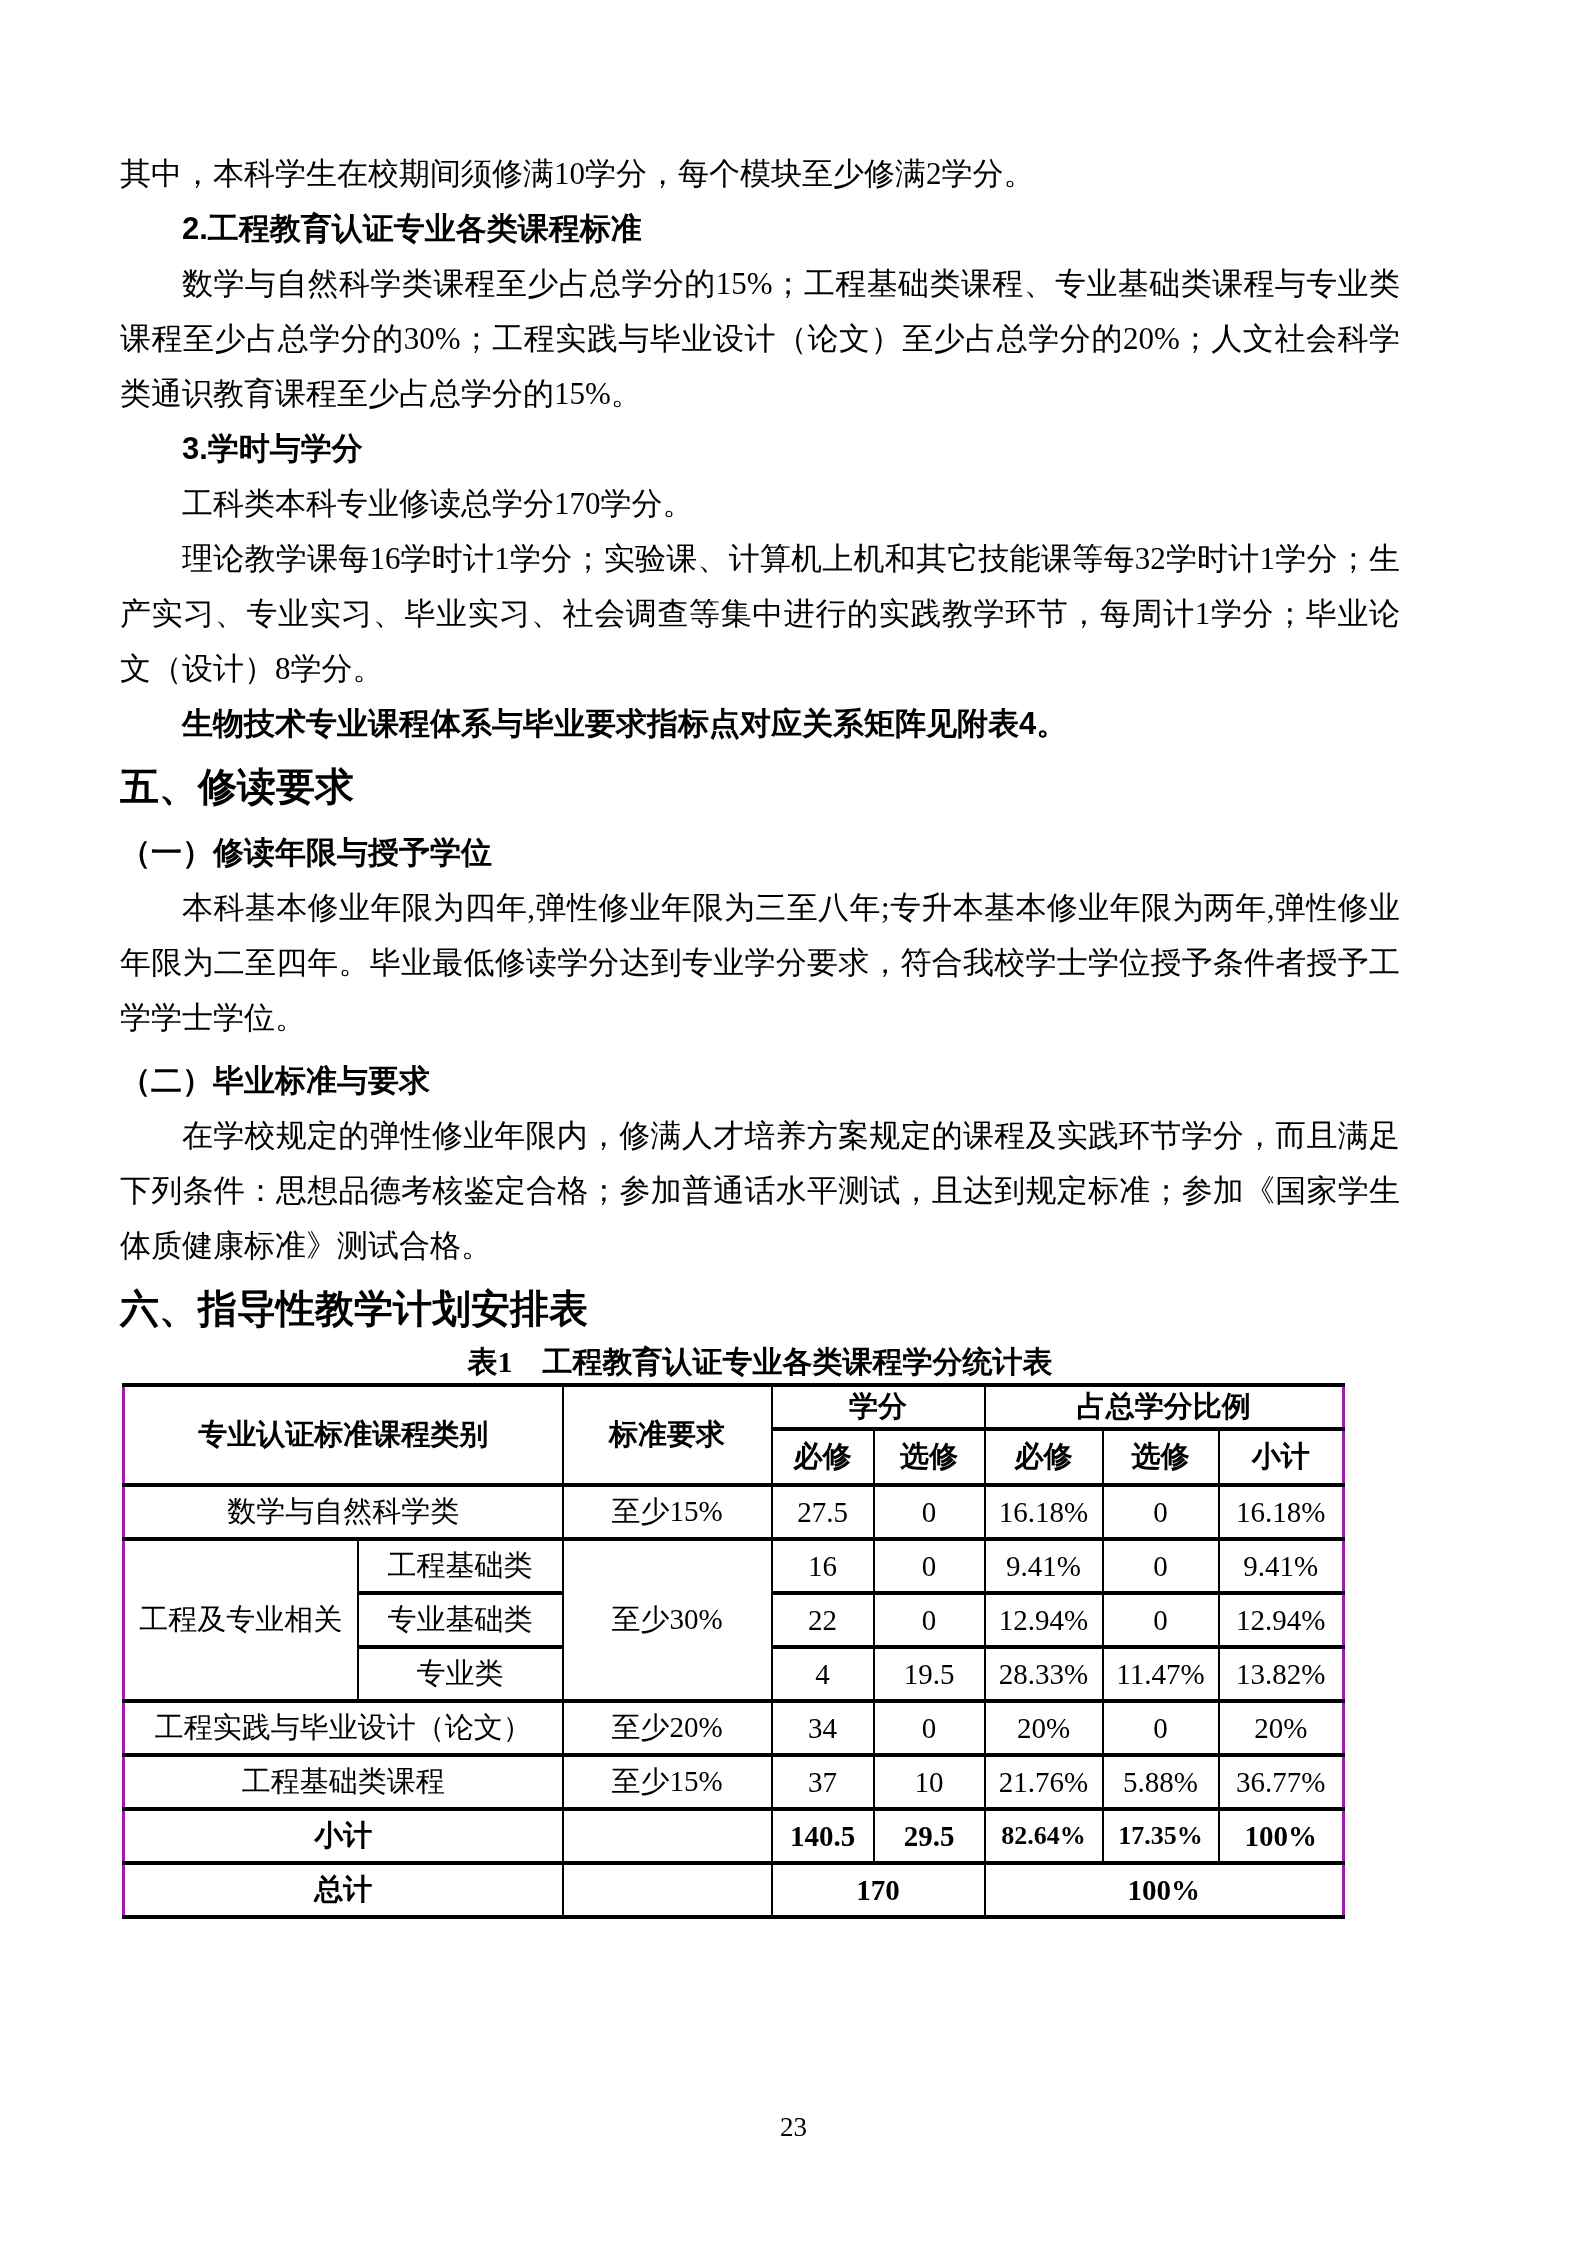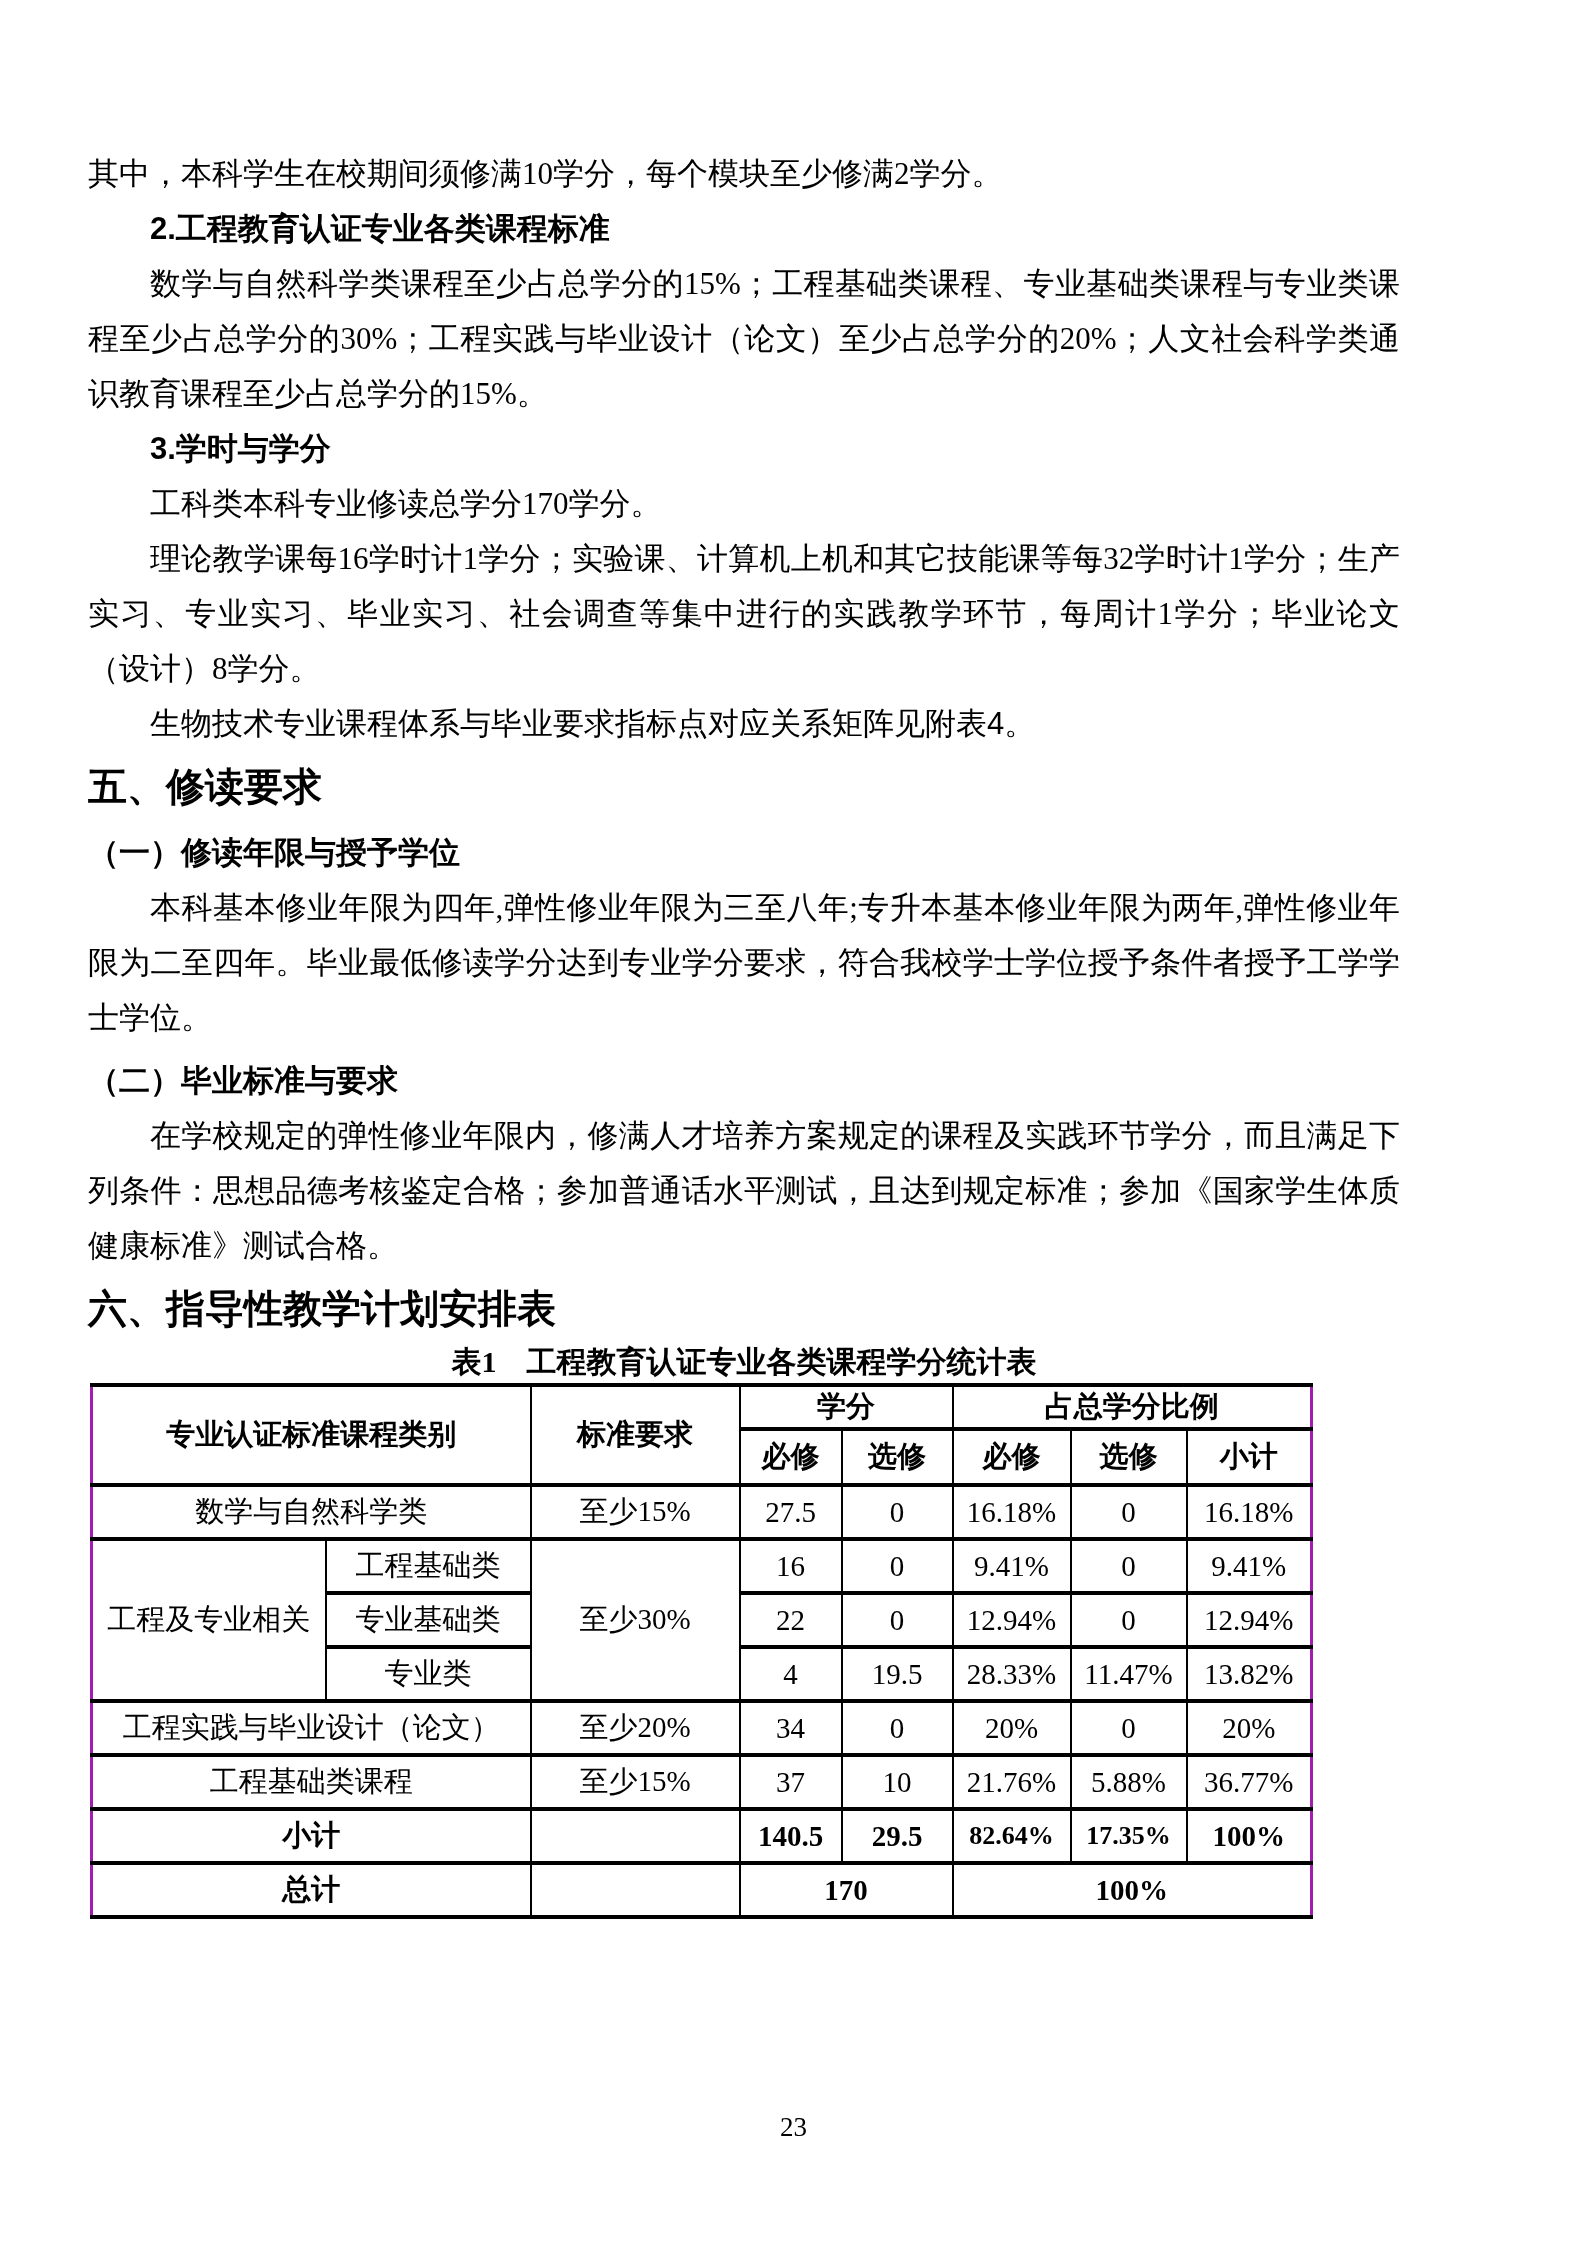--- a/index.html
+++ b/index.html
@@ -7,40 +7,40 @@
     position: relative;
     width: 1587px;
     height: 2245px;
     margin: 0 auto;
     background: #ffffff;
     font-family: "Liberation Serif", "DejaVu Serif", serif;
     color: #000;
     overflow: hidden;
   }
   .content {
-    padding: 146px 187px 0 88px; 
+    padding: 146px 187px 0 120px; 
   }
   .body-text {
     font-size: 31px;
     line-height: 55px;
     text-align: justify;
     margin: 0;
   }
   .indent { text-indent: 2em; }
   .num-head {
     font-family: "Liberation Sans", "DejaVu Sans", sans-serif;
     font-weight: bold;
     font-size: 31px;
     line-height: 55px;
     text-indent: 2em;
     margin: 0;
   }
   .bold-note {
     font-family: "Liberation Sans", "DejaVu Sans", sans-serif;
-    font-weight: normal;
+    font-weight: bold;
     font-size: 31px;
     line-height: 55px;
     text-indent: 2em;
     margin: 0;
   }
   .h-big {
     font-family: "Liberation Sans", "DejaVu Sans", sans-serif;
     font-weight: bold;
     font-size: 39px;
     line-height: 60px;

